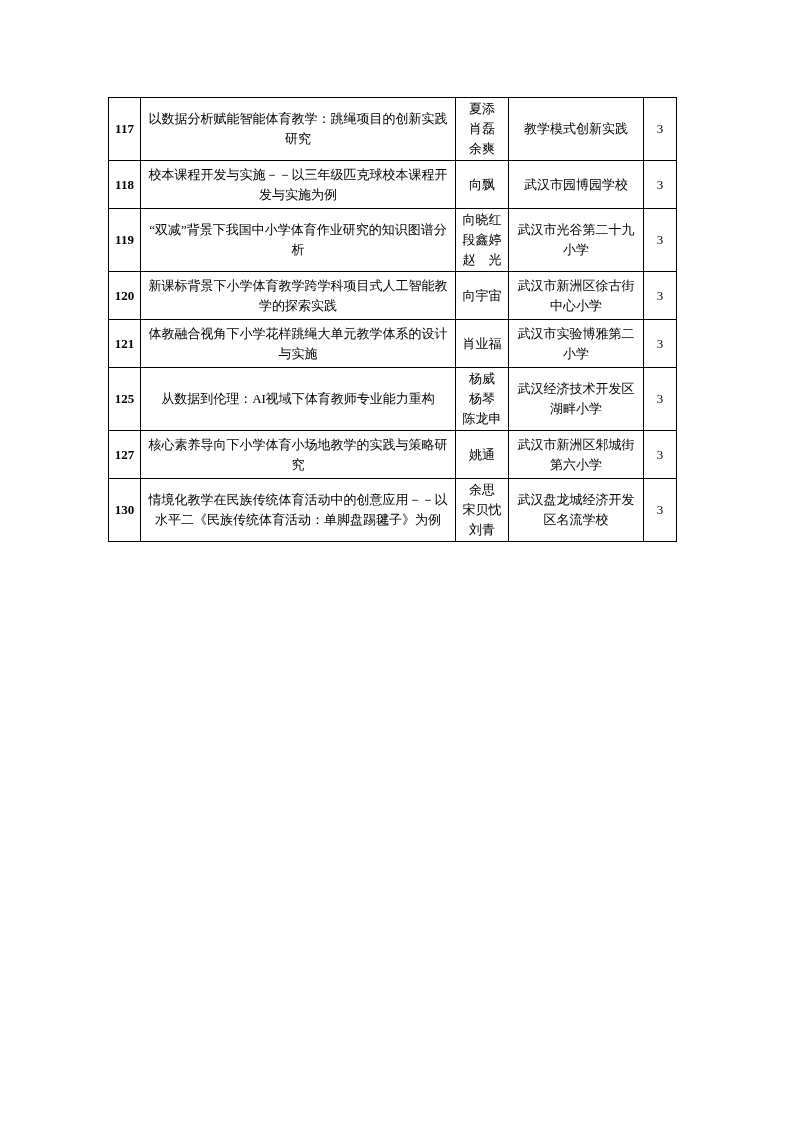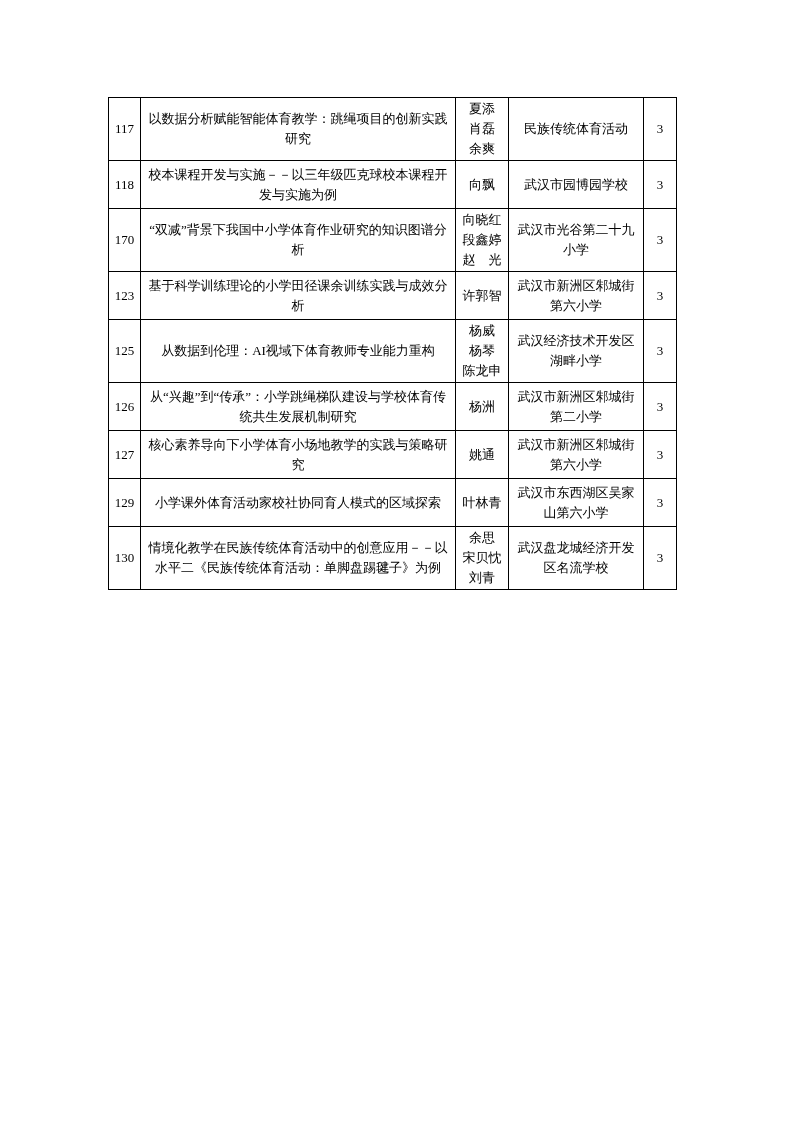--- a/index.html
+++ b/index.html
@@ -30,21 +30,21 @@
     vertical-align: middle;
     font-size: 13px;
     line-height: 20px;
     padding: 1px 3px;
     word-break: break-all;
     overflow: hidden;
   }
   table.results tr {
     height: 48px;
   }
-  td.c0 { font-family: "Liberation Serif", "DejaVu Serif", serif; }
+  td.c0 { font-family: "Liberation Serif", "DejaVu Serif", serif; font-weight: bold; }
   td.c2 { white-space: pre-line; }
   td.c4 { font-family: "Liberation Serif", "DejaVu Serif", serif; }
 </style>
 </head>
 <body>
 
 <div class="page">
   <table class="results">
     <colgroup>
       <col style="width:32px">
@@ -53,74 +53,67 @@
       <col style="width:135px">
       <col style="width:33px">
     </colgroup>
     <tbody>
         <tr>
           <td class="c0">117</td>
           <td class="c1">以数据分析赋能智能体育教学：跳绳项目的创新实践研究</td>
           <td class="c2">夏添
 肖磊
 余爽</td>
-          <td class="c3">民族传统体育活动</td>
+          <td class="c3">教学模式创新实践</td>
           <td class="c4">3</td>
         </tr>
         <tr>
           <td class="c0">118</td>
           <td class="c1">校本课程开发与实施－－以三年级匹克球校本课程开发与实施为例</td>
           <td class="c2">向飘</td>
           <td class="c3">武汉市园博园学校</td>
           <td class="c4">3</td>
         </tr>
         <tr>
-          <td class="c0">170</td>
+          <td class="c0">119</td>
           <td class="c1">“双减”背景下我国中小学体育作业研究的知识图谱分析</td>
           <td class="c2">向晓红
 段鑫婷
 赵　光</td>
           <td class="c3">武汉市光谷第二十九小学</td>
           <td class="c4">3</td>
         </tr>
         <tr>
-          <td class="c0">123</td>
-          <td class="c1">基于科学训练理论的小学田径课余训练实践与成效分析</td>
-          <td class="c2">许郭智</td>
-          <td class="c3">武汉市新洲区邾城街第六小学</td>
+          <td class="c0">120</td>
+          <td class="c1">新课标背景下小学体育教学跨学科项目式人工智能教学的探索实践</td>
+          <td class="c2">向宇宙</td>
+          <td class="c3">武汉市新洲区徐古街中心小学</td>
+          <td class="c4">3</td>
+        </tr>
+        <tr>
+          <td class="c0">121</td>
+          <td class="c1">体教融合视角下小学花样跳绳大单元教学体系的设计与实施</td>
+          <td class="c2">肖业福</td>
+          <td class="c3">武汉市实验博雅第二小学</td>
           <td class="c4">3</td>
         </tr>
         <tr>
           <td class="c0">125</td>
           <td class="c1">从数据到伦理：AI视域下体育教师专业能力重构</td>
           <td class="c2">杨威
 杨琴
 陈龙申</td>
           <td class="c3">武汉经济技术开发区湖畔小学</td>
           <td class="c4">3</td>
         </tr>
         <tr>
-          <td class="c0">126</td>
-          <td class="c1">从“兴趣”到“传承”：小学跳绳梯队建设与学校体育传统共生发展机制研究</td>
-          <td class="c2">杨洲</td>
-          <td class="c3">武汉市新洲区邾城街第二小学</td>
-          <td class="c4">3</td>
-        </tr>
-        <tr>
           <td class="c0">127</td>
           <td class="c1">核心素养导向下小学体育小场地教学的实践与策略研究</td>
           <td class="c2">姚通</td>
           <td class="c3">武汉市新洲区邾城街第六小学</td>
-          <td class="c4">3</td>
-        </tr>
-        <tr>
-          <td class="c0">129</td>
-          <td class="c1">小学课外体育活动家校社协同育人模式的区域探索</td>
-          <td class="c2">叶林青</td>
-          <td class="c3">武汉市东西湖区吴家山第六小学</td>
           <td class="c4">3</td>
         </tr>
         <tr>
           <td class="c0">130</td>
           <td class="c1">情境化教学在民族传统体育活动中的创意应用－－以水平二《民族传统体育活动：单脚盘踢毽子》为例</td>
           <td class="c2">余思
 宋贝忱
 刘青</td>
           <td class="c3">武汉盘龙城经济开发区名流学校</td>
           <td class="c4">3</td>

